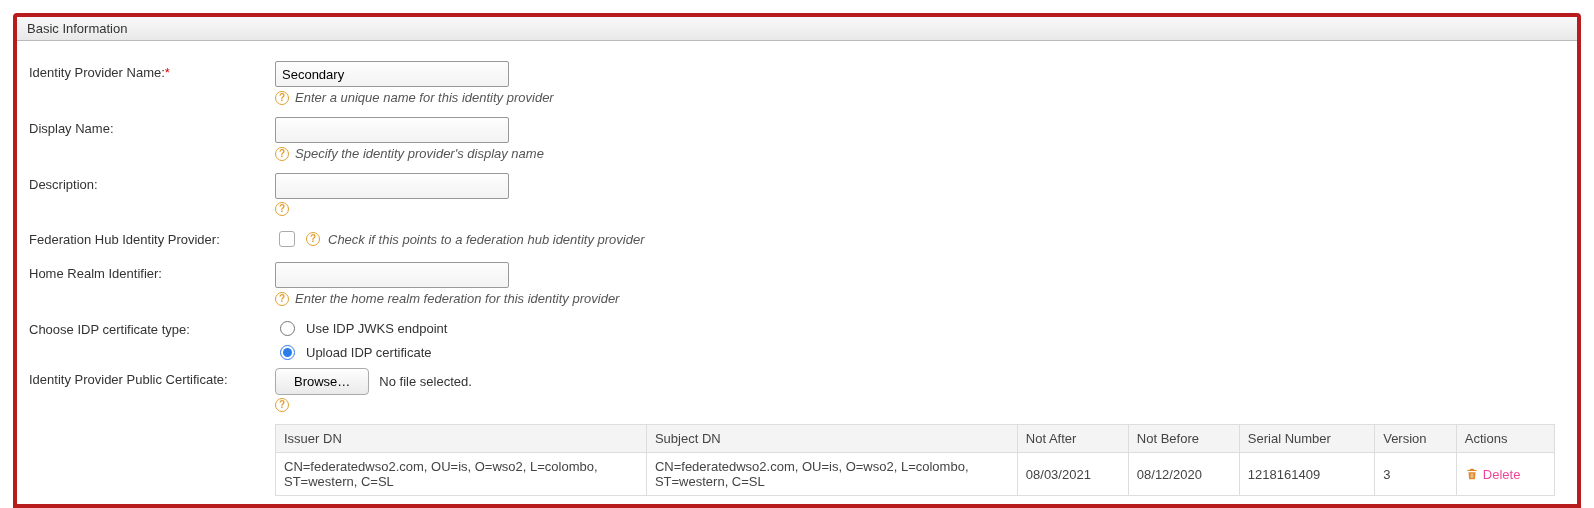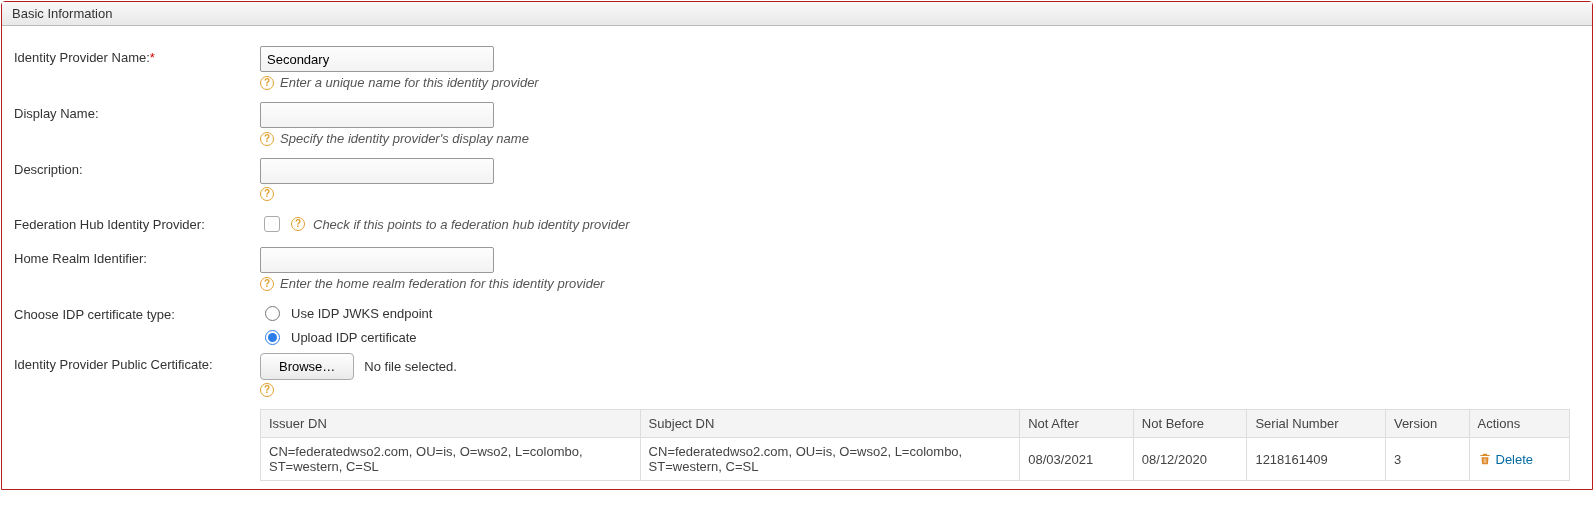--- a/index.html
+++ b/index.html
@@ -4,23 +4,23 @@
 <style>
   * { box-sizing: border-box; }
   body {
     margin: 0;
     font-family: Arial, Helvetica, sans-serif;
     font-size: 13px;
     color: #333;
     background: #fff;
   }
   .panel {
-    border: 1px solid #b91c1c;
+    border: 4px solid #b91c1c;
     border-radius: 4px 4px 0 0;
-    margin: 1px;
+    margin: 13px;
   }
   .panel-header {
     background: linear-gradient(#f9f9f9, #e8e8e8);
     border-bottom: 1px solid #bbb;
     padding: 4px 10px;
     font-size: 13px;
     color: #333;
   }
   .form-body {
     padding: 14px 0 8px 0;
@@ -138,21 +138,21 @@
     vertical-align: middle;
     color: #444;
   }
   .delete-cell {
     display: flex;
     align-items: center;
     gap: 4px;
   }
   .trash-icon svg { display: block; }
   .delete-link {
-    color: #0369a1;
+    color: #ec4899;
     cursor: pointer;
   }
   .cert-table-wrap {
     padding: 0 12px 0 0;
   }
   
   table.cert-table { margin-left: 258px; width: calc(100% - 268px); }
 </style>
 </head>
 <body>

